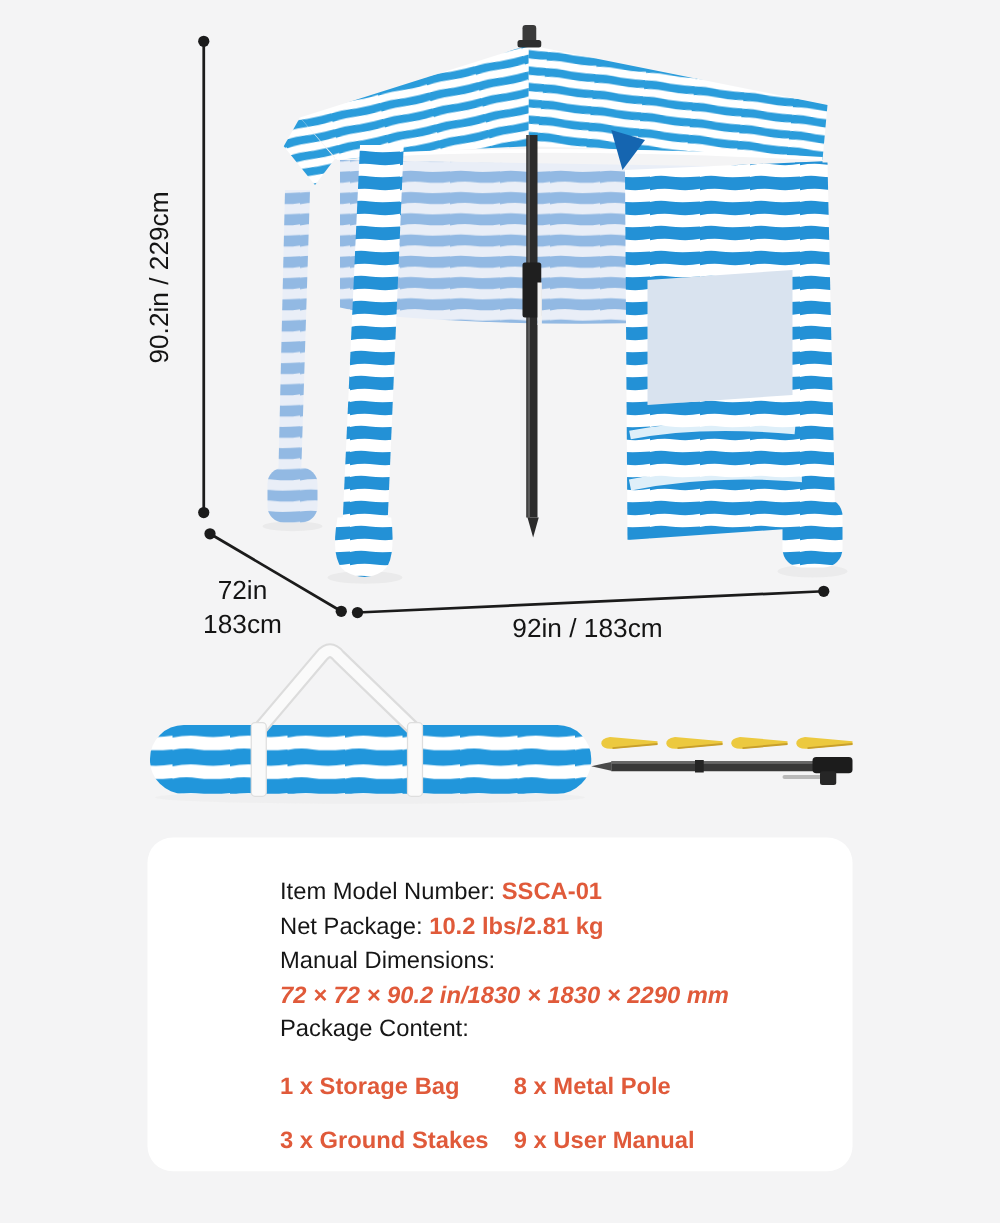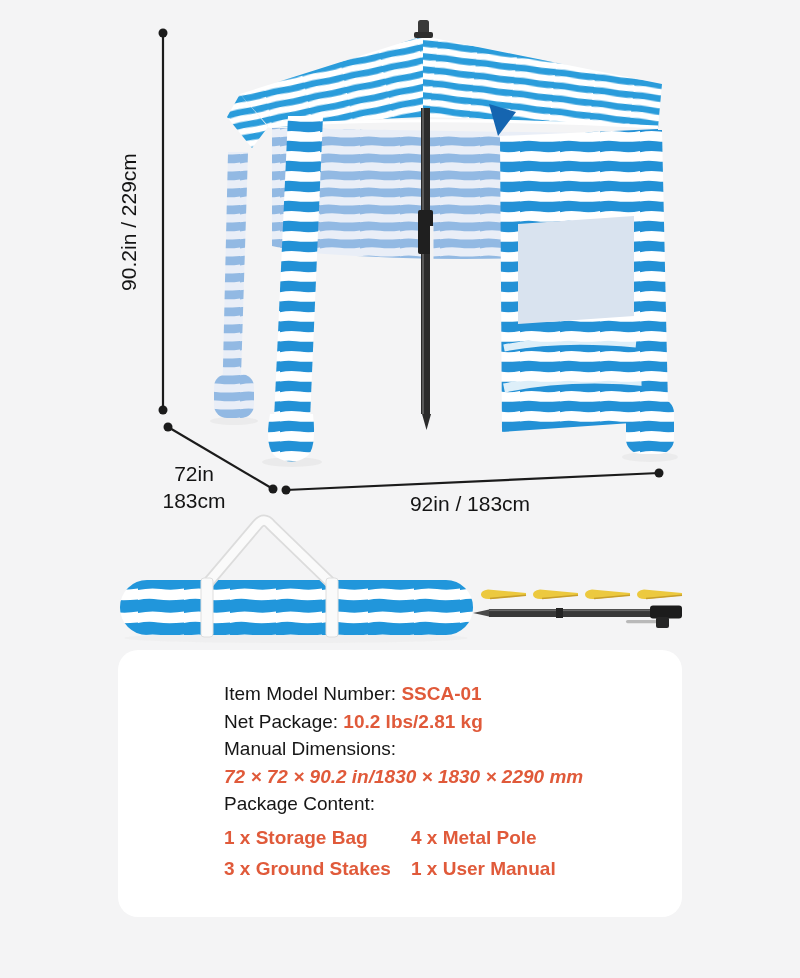--- a/index.html
+++ b/index.html
@@ -3,28 +3,28 @@
 <meta charset="utf-8">
 <style>
   html,body{margin:0;padding:0;}
   body{
     width:800px;height:978px;background:#f4f4f5;position:relative;overflow:hidden;
     font-family:"Liberation Sans", sans-serif;color:#161616;
   }
   #scene{position:absolute;left:0;top:0;}
   .dim-text{font-family:"Liberation Sans",sans-serif;font-size:21px;font-weight:500;fill:#141414;}
   #spec-card{
-    position:absolute;left:118px;top:650px;width:564px;height:267px;
+    position:absolute;left:118px;top:670px;width:564px;height:267px;
     background:#ffffff;border-radius:20px;box-sizing:border-box;
     padding:30px 20px 0 106px;
   }
   .spec-line{font-size:19px;line-height:27.5px;white-space:pre;}
   .spec-line .val{color:#e05a3a;font-weight:700;}
   .spec-line.orange{color:#e05a3a;font-weight:700;font-style:italic;}
-  .pkg-row{display:flex;margin-top:9px;font-size:19px;font-weight:700;color:#e05a3a;}
+  .pkg-row{display:flex;margin-top:21px;font-size:19px;font-weight:700;color:#e05a3a;}
   .pkg-row .col1{width:187px;}
 </style>
 </head>
 <body>
 
 <svg id="scene" width="800" height="660" viewBox="0 0 800 660">
   <defs>
     <pattern id="pBold" width="40" height="20" patternUnits="userSpaceOnUse">
       <rect width="40" height="20" fill="#ffffff"></rect>
       <path d="M0,1.5 Q8,0 16,1.2 T40,1.2 L40,11 Q30,13 20,11.6 T0,12.2 Z" fill="#2391d6"></path>
@@ -160,19 +160,19 @@
 </svg>
 
 <div id="spec-card">
   <div class="spec-line"><span>Item Model Number: </span><span class="val">SSCA-01</span></div>
   <div class="spec-line"><span>Net Package: </span><span class="val">10.2 lbs/2.81 kg</span></div>
   <div class="spec-line">Manual Dimensions:</div>
   <div class="spec-line orange">72 × 72 × 90.2 in/1830 × 1830 × 2290 mm</div>
   <div class="spec-line">Package Content:</div>
   <div class="pkg-row">
     <span class="col1">1 x Storage Bag</span>
-    <span>4 x Metal Pole</span>
+    <span>8 x Metal Pole</span>
   </div>
   <div class="pkg-row">
     <span class="col1">3 x Ground Stakes</span>
-    <span>1 x User Manual</span>
+    <span>9 x User Manual</span>
   </div>
 </div>
 
 </body></html>

